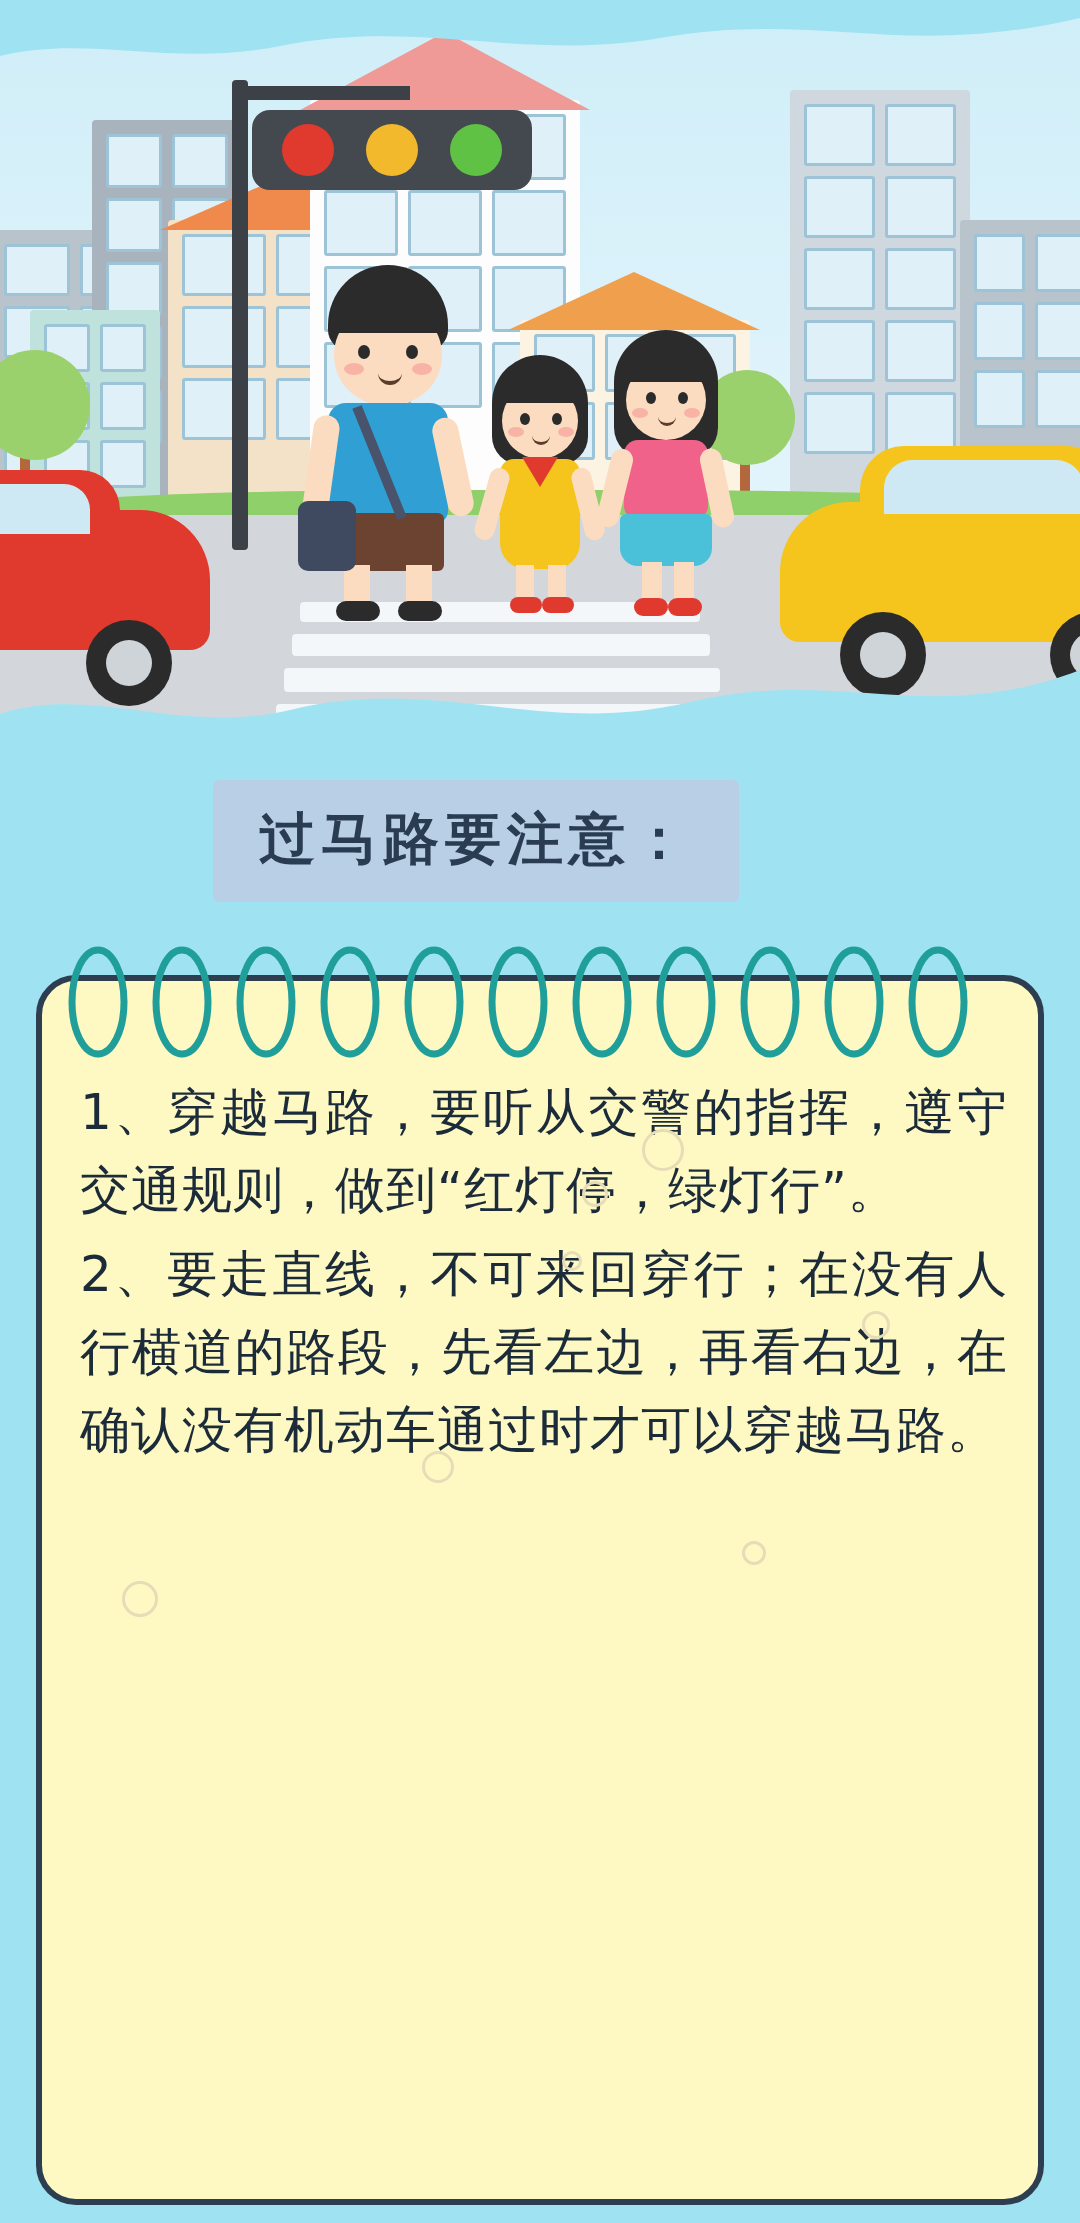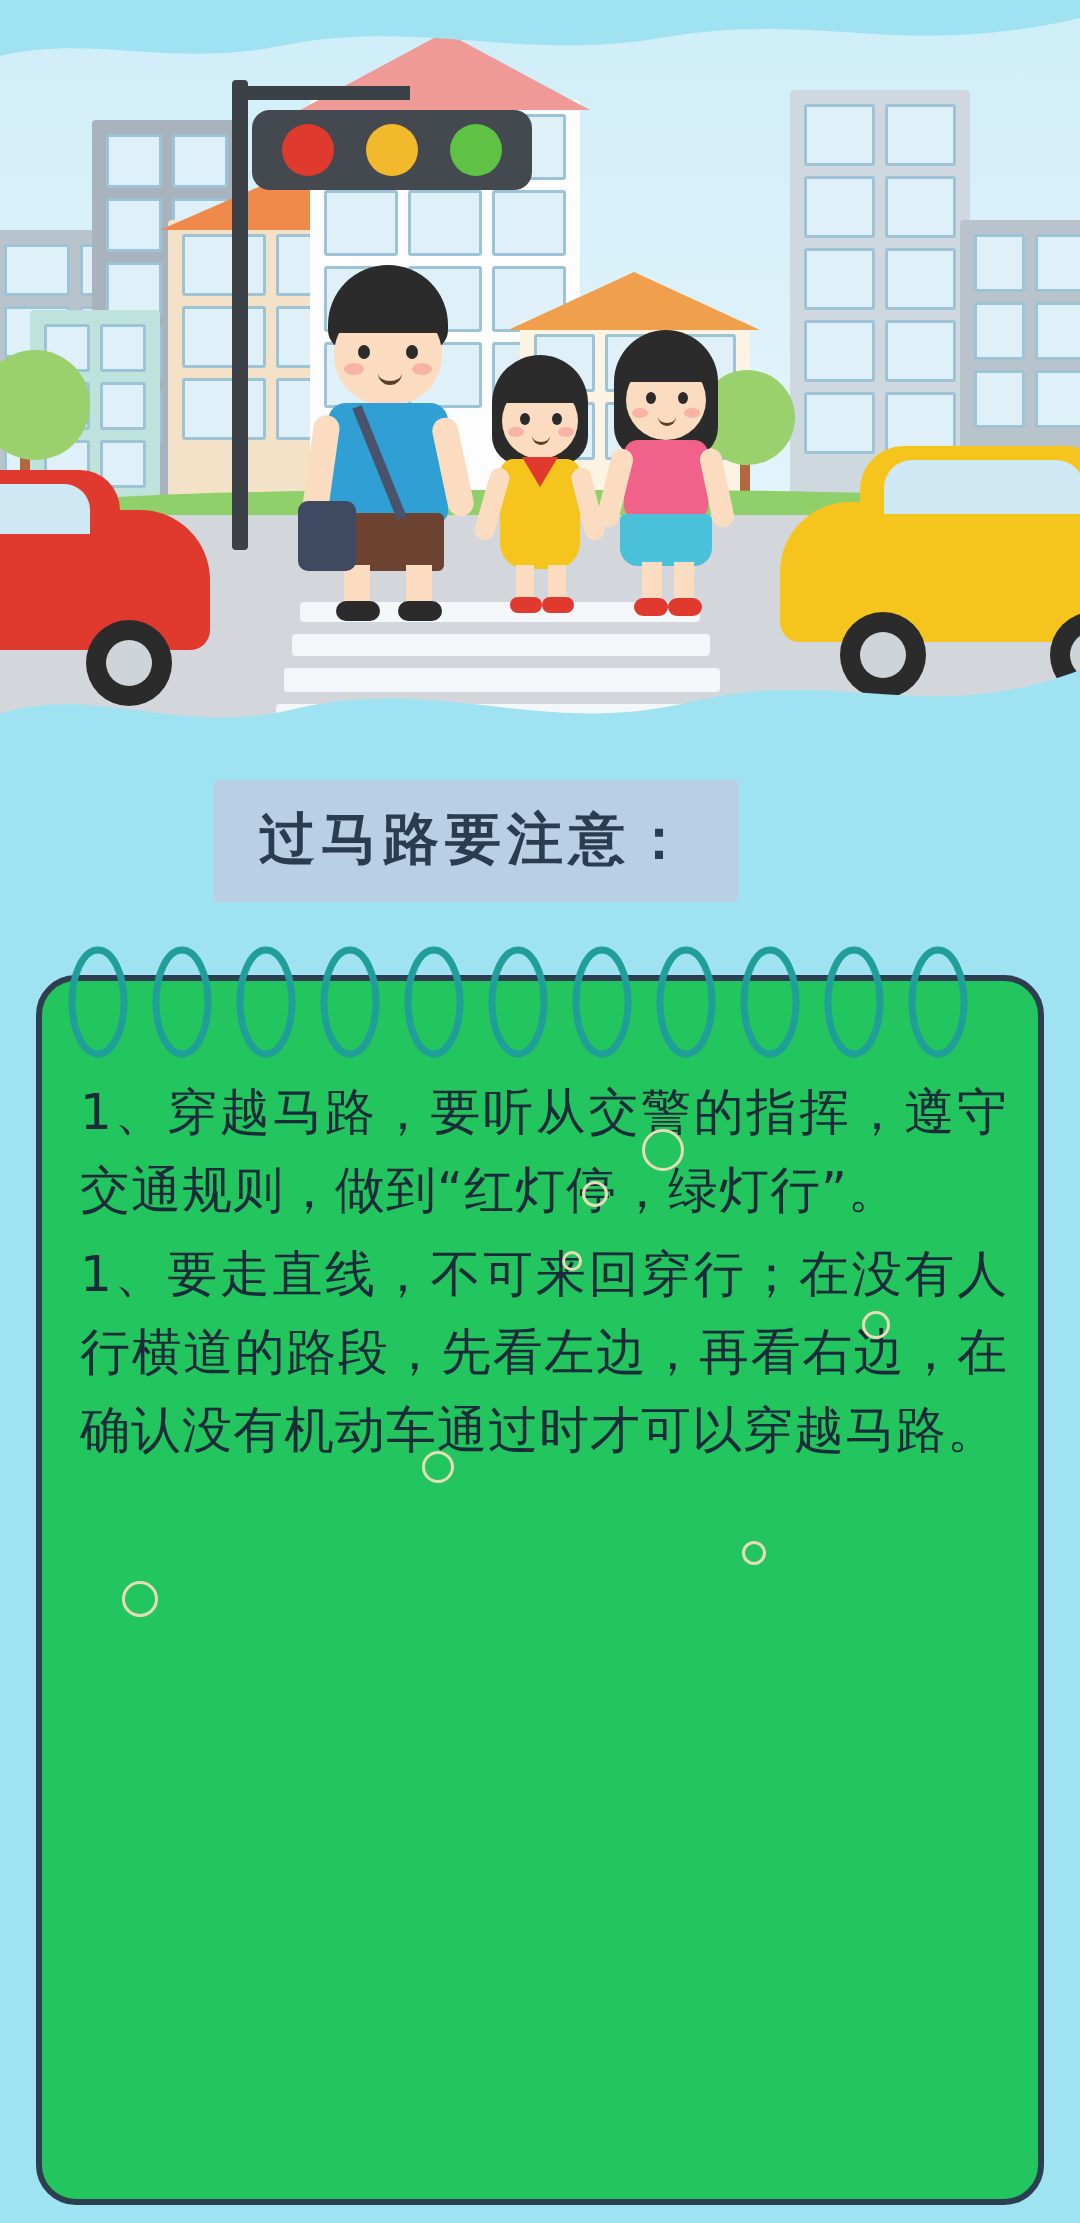--- a/index.html
+++ b/index.html
@@ -169,21 +169,21 @@
     font-family: "DejaVu Sans", "Liberation Sans", sans-serif;
   }
 
   
   .notepad {
     position: absolute;
     top: 975px;
     left: 36px;
     width: 1008px;
     height: 1230px;
-    background: #22c55e;
+    background: #fef9c3;
     border: 6px solid #2c3e50;
     border-radius: 40px;
     box-sizing: border-box;
     z-index: 35;
     overflow: hidden;
   }
   .notes {
     position: absolute;
     top: 92px;
     left: 38px;
@@ -447,21 +447,21 @@
   <div class="bubble" style="left:600px; top:148px; width:36px; height:36px;"></div>
   <div class="bubble" style="left:540px; top:200px; width:20px; height:20px;"></div>
   <div class="bubble" style="left:520px; top:270px; width:14px; height:14px;"></div>
   <div class="bubble" style="left:820px; top:330px; width:22px; height:22px;"></div>
   <div class="bubble" style="left:380px; top:470px; width:26px; height:26px;"></div>
   <div class="bubble" style="left:80px; top:600px; width:30px; height:30px;"></div>
   <div class="bubble" style="left:700px; top:560px; width:18px; height:18px;"></div>
 
   <div class="notes">
     <p class="note-p">1、穿越马路，要听从交警的指挥，遵守交通规则，做到“红灯停，绿灯行”。</p>
-    <p class="note-p">1、要走直线，不可来回穿行；在没有人行横道的路段，先看左边，再看右边，在确认没有机动车通过时才可以穿越马路。</p>
+    <p class="note-p">2、要走直线，不可来回穿行；在没有人行横道的路段，先看左边，再看右边，在确认没有机动车通过时才可以穿越马路。</p>
   </div>
 </div>
 
 <svg style="position:absolute; left:36px; top:940px; width:1008px; height:120px; z-index:60;" viewBox="0 0 1008 120">
   <g fill="none" stroke="#1f9e9a" stroke-width="7">
     <ellipse cx="62" cy="62" rx="26" ry="52"></ellipse>
     <ellipse cx="146" cy="62" rx="26" ry="52"></ellipse>
     <ellipse cx="230" cy="62" rx="26" ry="52"></ellipse>
     <ellipse cx="314" cy="62" rx="26" ry="52"></ellipse>
     <ellipse cx="398" cy="62" rx="26" ry="52"></ellipse>

